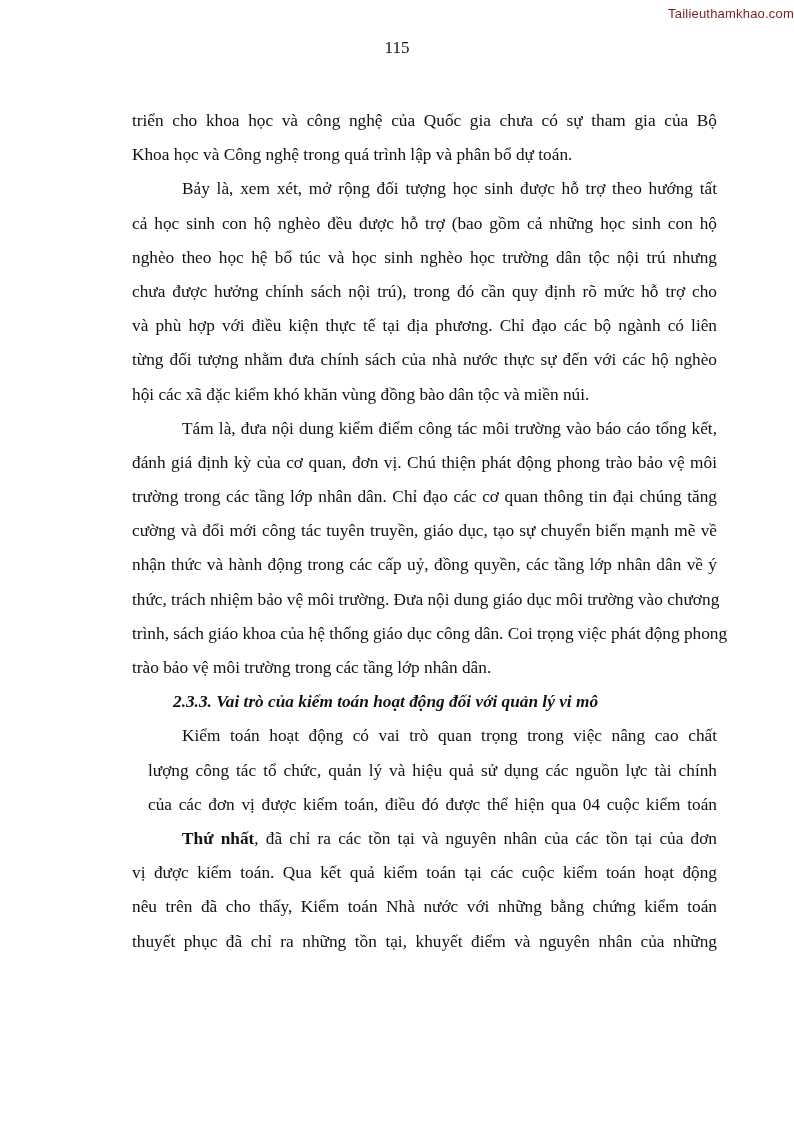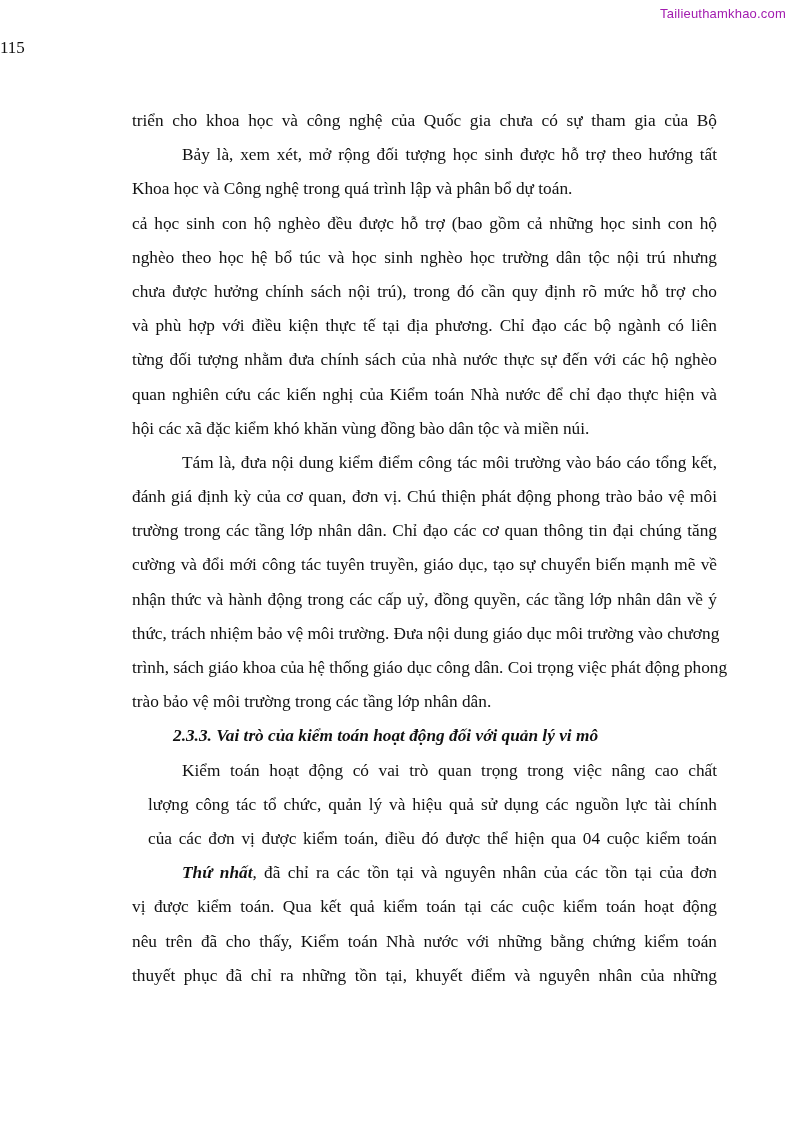--- a/index.html
+++ b/index.html
@@ -1,46 +1,45 @@
 <!DOCTYPE html>
 <html><head>
 <meta charset="utf-8">
 <style>
   html, body { margin: 0; padding: 0; background: #ffffff; }
   body { width: 794px; height: 1123px; position: relative; overflow: hidden;
          font-family: "Liberation Serif", "DejaVu Serif", serif; color: #111; }
-  .watermark { position: absolute; top: 6px; right: 8px; font-family: "Liberation Sans", "DejaVu Sans", sans-serif;
-               font-size: 13px; color: #a21caf; letter-spacing: 0.2px; }
-  .page-number { position: absolute; top: 38px; left: 0; width: 794px; text-align: left; font-size: 17px; }
+  .watermark { position: absolute; top: 6px; right: 0; font-family: "Liberation Sans", "DejaVu Sans", sans-serif;
+               font-size: 13px; color: #7f1d1d; letter-spacing: 0.2px; }
+  .page-number { position: absolute; top: 38px; left: 0; width: 794px; text-align: center; font-size: 17px; }
   .content { position: absolute; top: 104px; left: 132px; width: 585px; }
   .line { height: 34.2px; line-height: 34.2px; font-size: 17.3px; white-space: nowrap;
           text-align: justify; text-align-last: justify; }
   .line.last { text-align-last: left; }
   .indent { padding-left: 50px; }
   .indent-h { padding-left: 41px; }
   .shift { padding-left: 8px; margin-left: 8px; }
   .heading { font-weight: bold; font-style: italic; text-align-last: left; }
-  .bi { font-weight: bold; font-style: italic; }
+  .bi { font-weight: bold; }
 </style>
 </head>
 <body>
 
 <div class="watermark">Tailieuthamkhao.com</div>
 <div class="page-number">115</div>
 
 <div class="content">
   <div class="line">triển cho khoa học và công nghệ của Quốc gia chưa có sự tham gia của Bộ</div>
+  <div class="line last">Khoa học và Công nghệ trong quá trình lập và phân bổ dự toán.</div>
   <div class="line indent">Bảy là, xem xét, mở rộng đối tượng học sinh được hỗ trợ theo hướng tất</div>
-  <div class="line last">Khoa học và Công nghệ trong quá trình lập và phân bổ dự toán.</div>
   <div class="line">cả học sinh con hộ nghèo đều được hỗ trợ (bao gồm cả những học sinh con hộ</div>
   <div class="line">nghèo theo học hệ bổ túc và học sinh nghèo học trường dân tộc nội trú nhưng</div>
   <div class="line">chưa được hưởng chính sách nội trú), trong đó cần quy định rõ mức hỗ trợ cho</div>
   <div class="line">và phù hợp với điều kiện thực tế tại địa phương. Chỉ đạo các bộ ngành có liên</div>
   <div class="line">từng đối tượng nhằm đưa chính sách của nhà nước thực sự đến với các hộ nghèo</div>
-  <div class="line">quan nghiên cứu các kiến nghị của Kiểm toán Nhà nước để chỉ đạo thực hiện và</div>
   <div class="line last">hội các xã đặc kiểm khó khăn vùng đồng bào dân tộc và miền núi.</div>
   <div class="line indent">Tám là, đưa nội dung kiểm điểm công tác môi trường vào báo cáo tổng kết,</div>
   <div class="line">đánh giá định kỳ của cơ quan, đơn vị. Chú thiện phát động phong trào bảo vệ môi</div>
   <div class="line">trường trong các tầng lớp nhân dân. Chỉ đạo các cơ quan thông tin đại chúng tăng</div>
   <div class="line">cường và đổi mới công tác tuyên truyền, giáo dục, tạo sự chuyển biến mạnh mẽ về</div>
   <div class="line">nhận thức và hành động trong các cấp uỷ, đồng quyền, các tầng lớp nhân dân về ý</div>
   <div class="line">thức, trách nhiệm bảo vệ môi trường. Đưa nội dung giáo dục môi trường vào chương</div>
   <div class="line">trình, sách giáo khoa của hệ thống giáo dục công dân. Coi trọng việc phát động phong</div>
   <div class="line last">trào bảo vệ môi trường trong các tầng lớp nhân dân.</div>
   <div class="line heading indent-h">2.3.3. Vai trò của kiểm toán hoạt động đối với quản lý vi mô</div>

